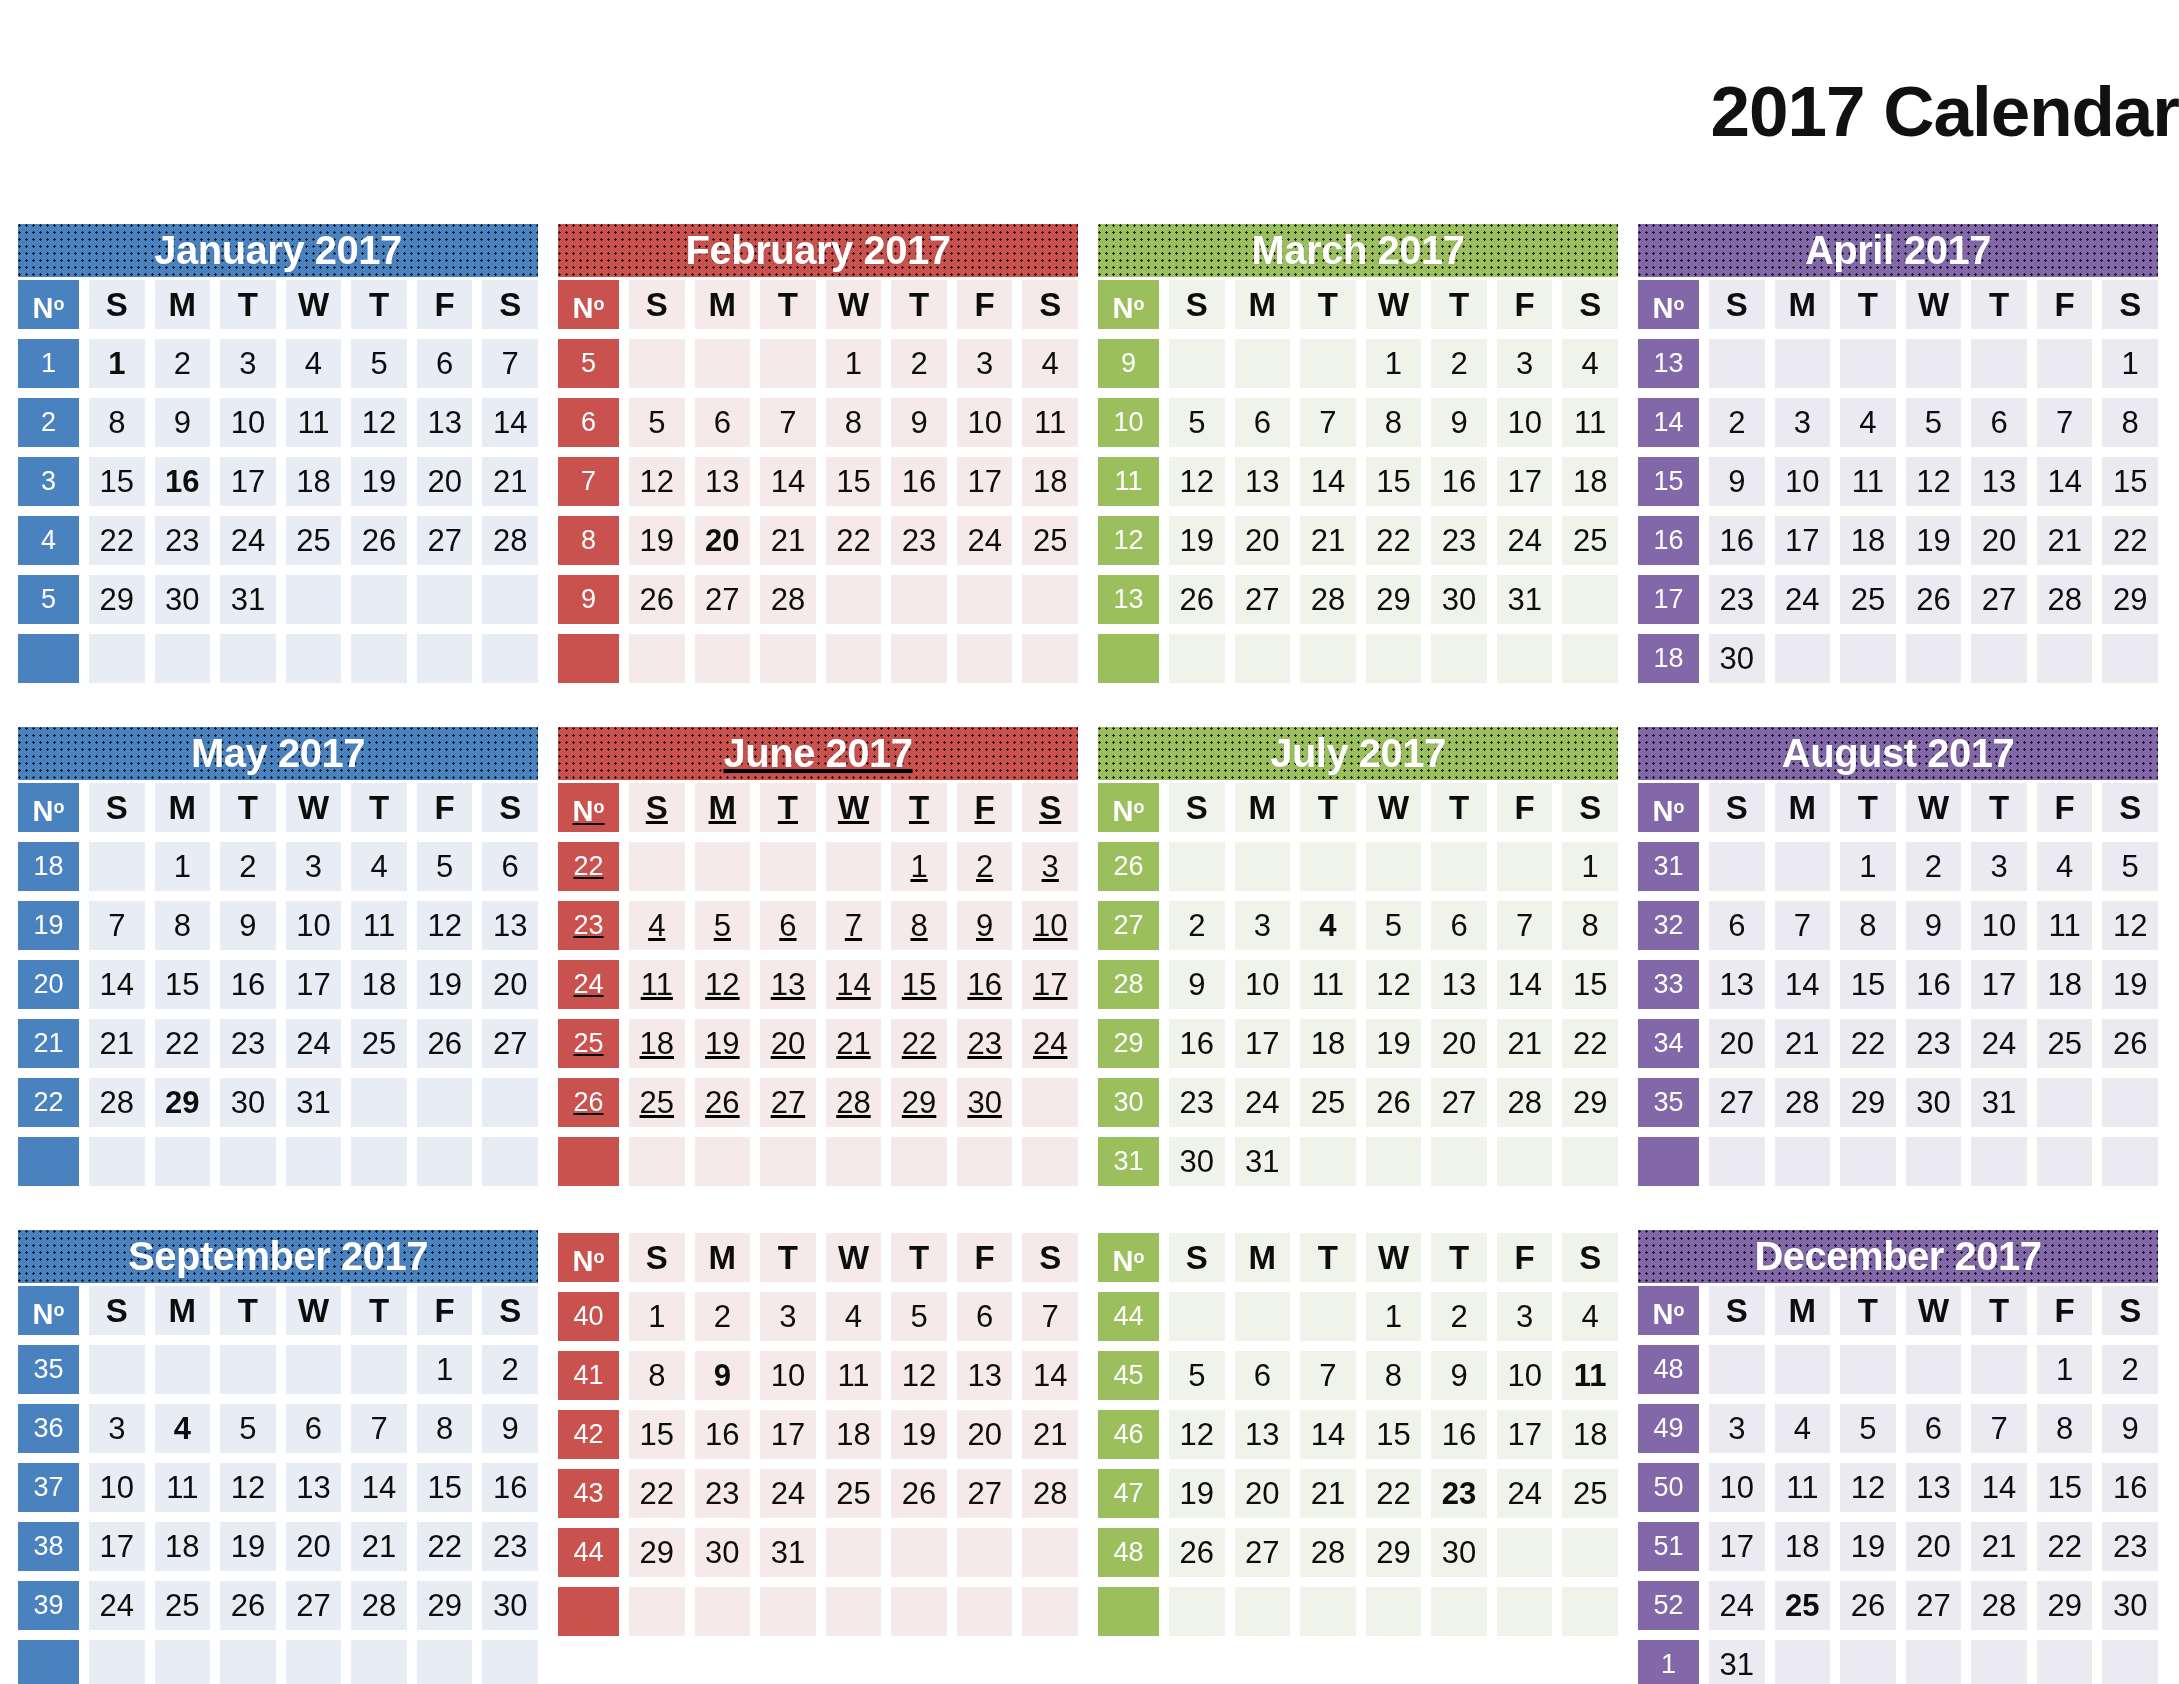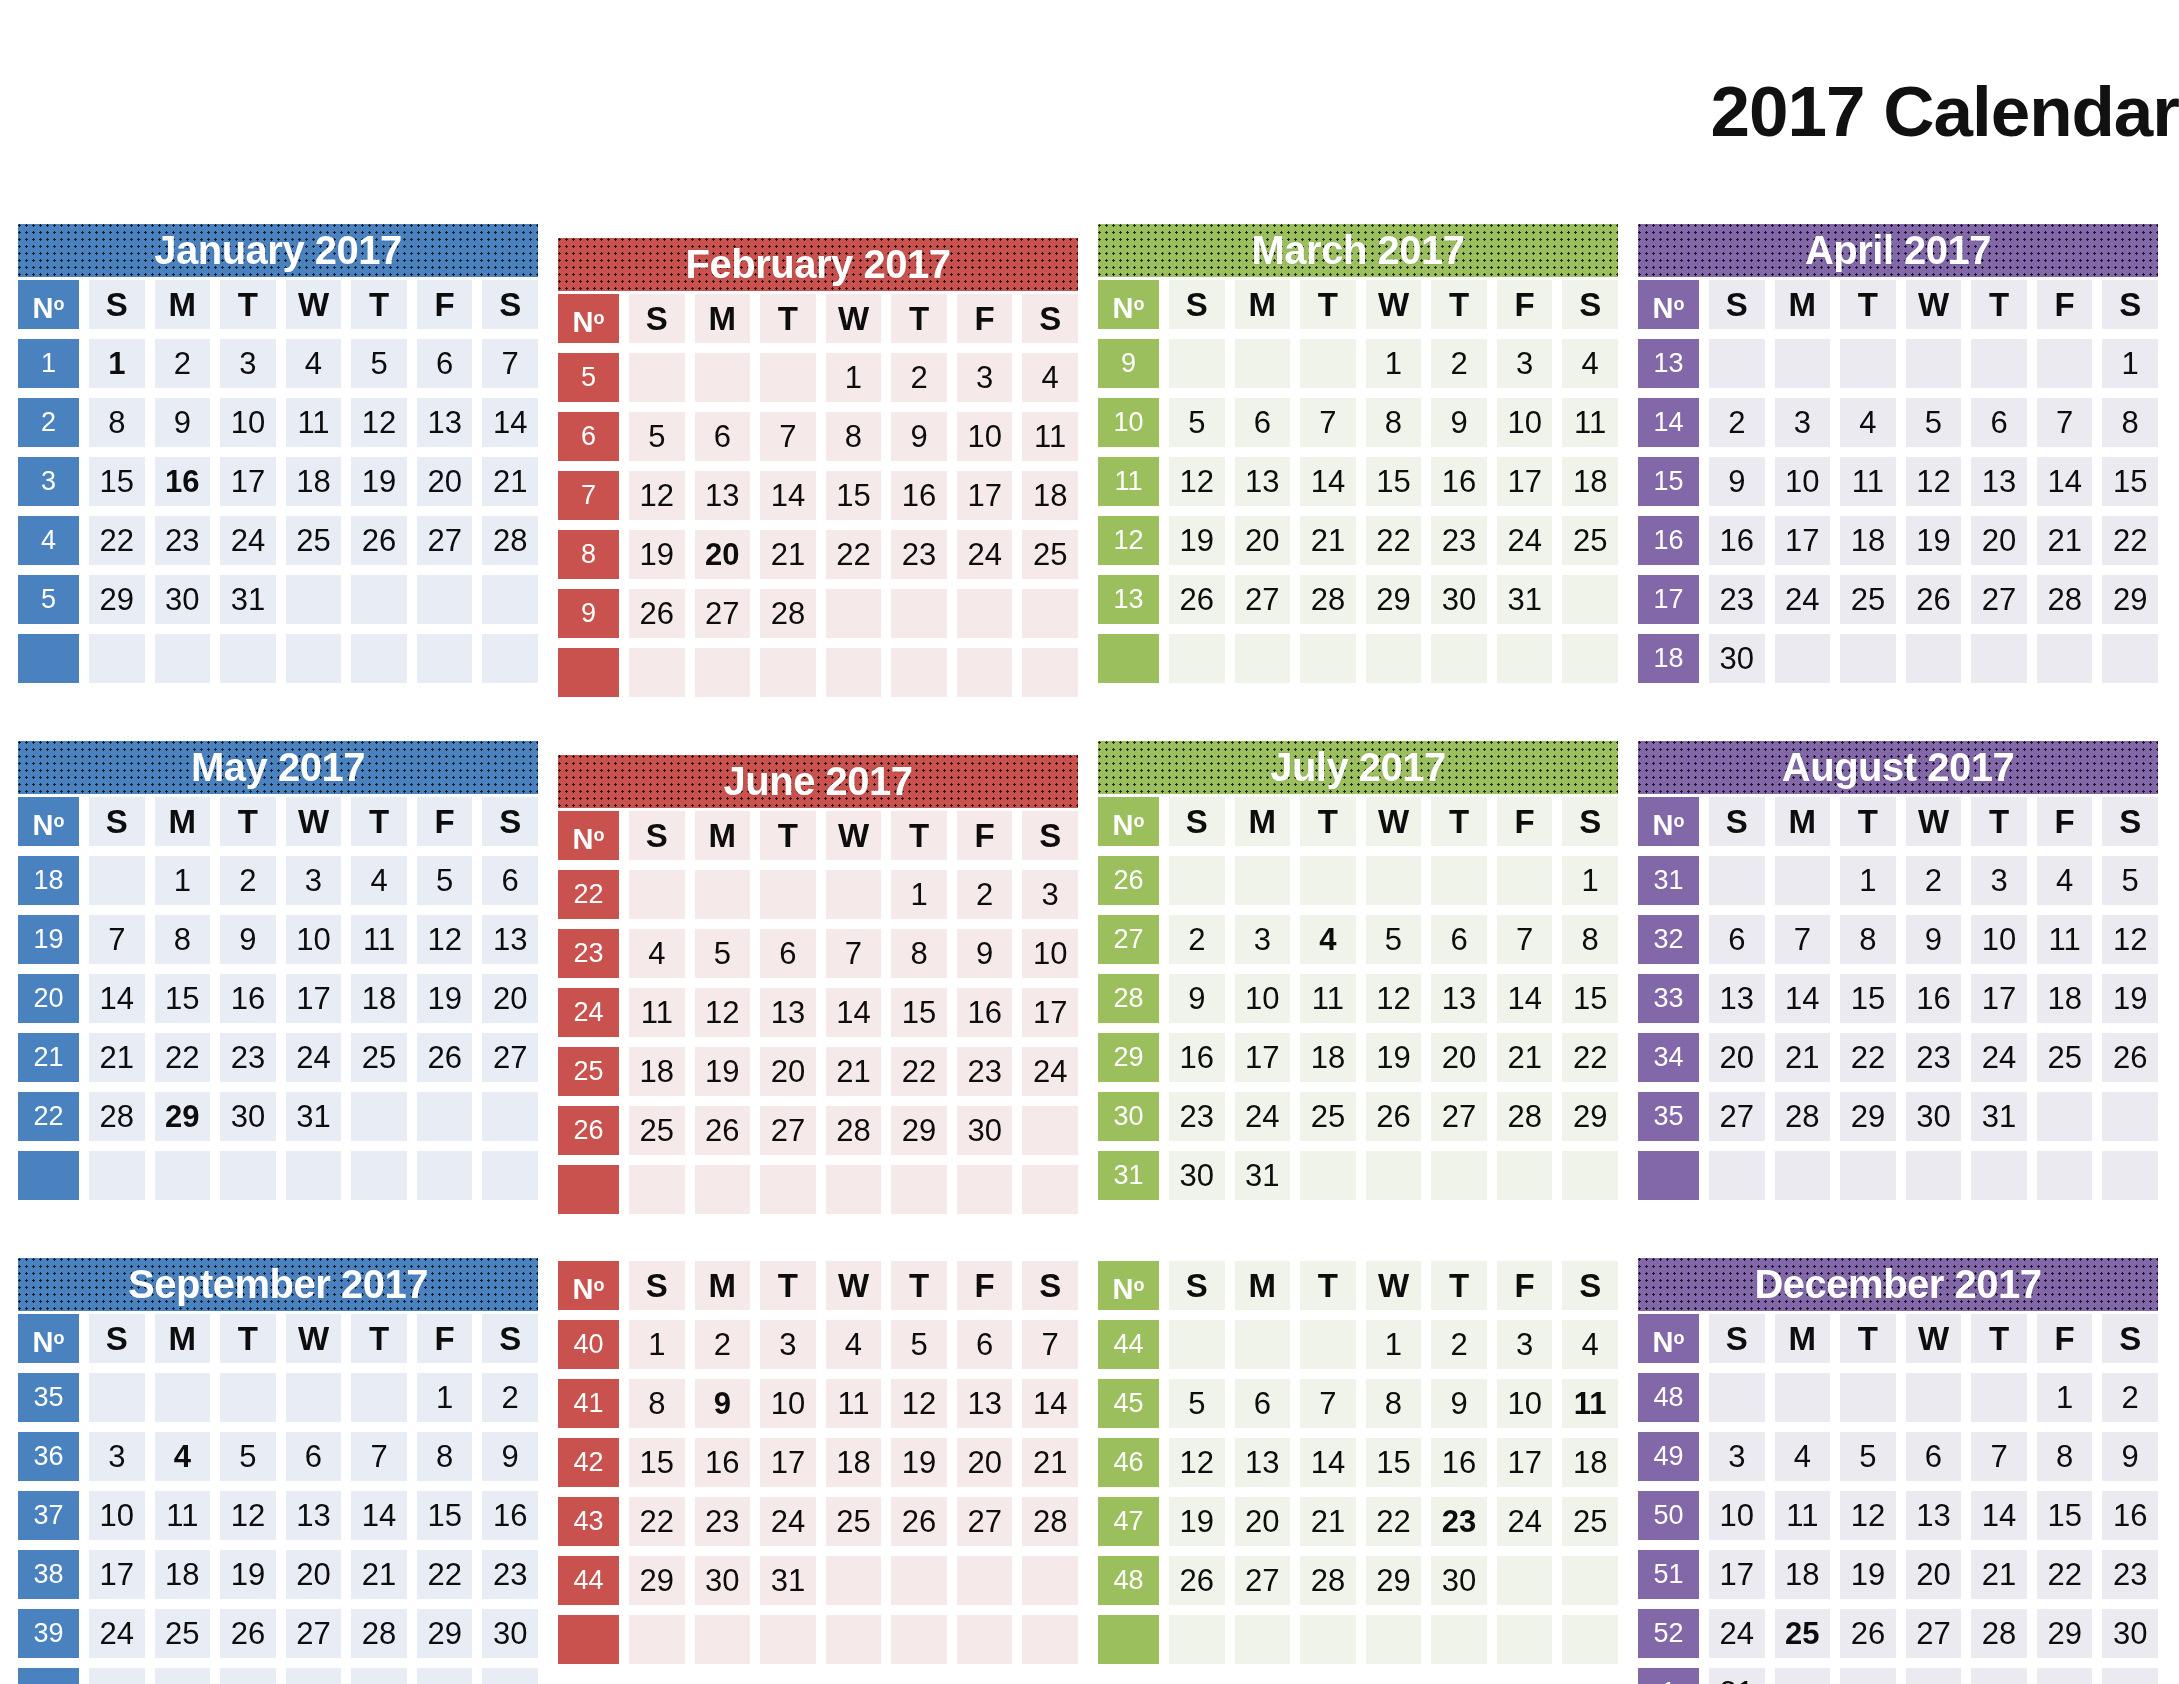--- a/index.html
+++ b/index.html
@@ -88,21 +88,21 @@
     color: #0d0d0d;
   }
   .day.bold {
     font-weight: bold;
   }
   
   .theme-blue .month-header { background-color: #4a82c0; }
   .theme-blue .wk-head, .theme-blue .wk-num { background-color: #4a82c0; }
   .theme-blue .dow, .theme-blue .day { background-color: #e8ecf5; }
   
-  .theme-red .month-header { background-color: #c9514e; margin-top: 14px; }
+  .theme-red .month-header { background-color: #c9514e; }
   .theme-red .wk-head, .theme-red .wk-num { background-color: #c9514e; }
   .theme-red .dow, .theme-red .day { background-color: #f5eae9; }
   
   .theme-green .month-header { background-color: #9cbf5e; }
   .theme-green .wk-head, .theme-green .wk-num { background-color: #9cbf5e; }
   .theme-green .dow, .theme-green .day { background-color: #eff3e9; }
   
   .theme-purple .month-header { background-color: #8268a8; }
   .theme-purple .wk-head, .theme-purple .wk-num { background-color: #8268a8; }
   .theme-purple .dow, .theme-purple .day { background-color: #eaeaf0; }
@@ -411,21 +411,21 @@
         <div class="cell wk-num"></div>
         <div class="cell day"></div>
         <div class="cell day"></div>
         <div class="cell day"></div>
         <div class="cell day"></div>
         <div class="cell day"></div>
         <div class="cell day"></div>
         <div class="cell day"></div>
       </div>
     </div>
-    <div class="month theme-red" style="margin-bottom: 44px;">
+    <div class="month theme-red" style="margin-bottom: 44px; text-decoration: underline;">
       <div class="month-header">June 2017</div>
       <div class="month-grid">
         <div class="cell wk-head"><span>N</span><sup>o</sup></div>
         <div class="cell dow">S</div>
         <div class="cell dow">M</div>
         <div class="cell dow">T</div>
         <div class="cell dow">W</div>
         <div class="cell dow">T</div>
         <div class="cell dow">F</div>
         <div class="cell dow">S</div>

